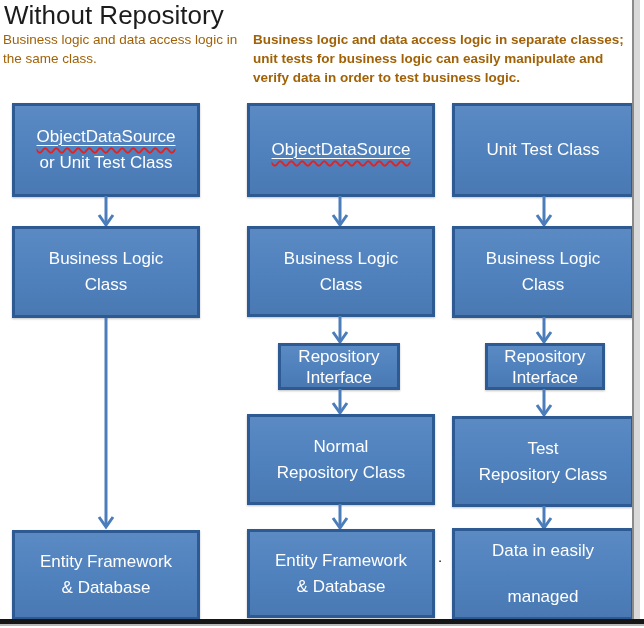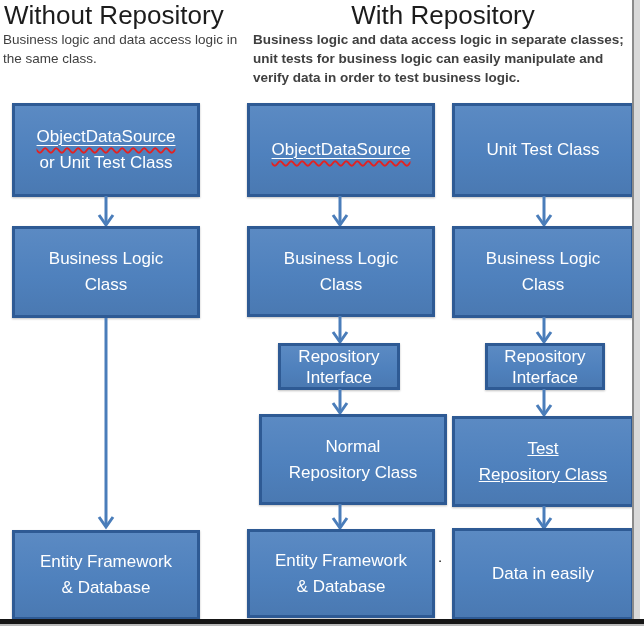--- a/index.html
+++ b/index.html
@@ -6,21 +6,21 @@
   .stage{
     position:relative;width:644px;height:628px;background:#ffffff;
     font-family:"Liberation Sans",sans-serif;overflow:hidden;
     -webkit-font-smoothing:antialiased;
   }
   .section-title{
     position:absolute;top:0;font-size:26px;line-height:30px;color:#1c1c1c;
     white-space:nowrap;
   }
   .desc{
-    position:absolute;top:30px;font-size:13.5px;line-height:19px;color:#404040;
+    position:absolute;top:30px;font-size:13.5px;line-height:19px;color:#a16207;
   }
   .box{
     position:absolute;box-sizing:border-box;
     background:linear-gradient(180deg,#5b8ac3 0%,var(--box-fill,#4f81bd) 55%,#4a79b2 100%);
     border:3px solid var(--box-border,#2e5a94);
     color:#ffffff;display:flex;flex-direction:column;align-items:center;justify-content:center;
     text-align:center;font-size:17px;line-height:26px;
     box-shadow:0 1px 2px rgba(0,0,0,.25);
   }
   .box.small{line-height:21px;text-align:center;}
@@ -45,21 +45,20 @@
   .edge-right-light{position:absolute;left:634px;top:0;width:6px;height:620px;background:#d9d9d9;}
   .edge-bottom-dark{position:absolute;left:0;top:619px;width:644px;height:5px;background:#161616;}
   .edge-bottom-light{position:absolute;left:0;top:624px;width:644px;height:2px;background:#b9b9b9;}
 </style>
 </head>
 <body>
 
 <div class="stage">
 
   <div class="section-title" style="left:4px;">Without Repository</div>
-  <div class="section-title" style="left:253px;width:380px;text-align:center;">With Repository</div>
 
   <div class="desc" style="left:3px;width:243px;">Business logic and data access logic in the same class.</div>
   <div class="desc" style="left:253px;width:382px;font-weight:bold;">Business logic and data access logic in separate classes; unit tests for business logic can easily manipulate and verify data in order to test business logic.</div>
 
   <div class="box" style="left:12px;top:103px;width:188px;height:94px;">
     <span class="spell-outer">
         <span class="spell-inner">ObjectDataSource</span>
       </span>
     <span>or Unit Test Class</span>
   </div>
@@ -98,21 +97,21 @@
       <polyline points="3,16 10,26 17,16"></polyline>
   </svg>
   <div class="box small" style="left:278px;top:343px;width:122px;height:47px;">
     <span>Repository</span>
     <span>Interface</span>
   </div>
   <svg class="arrow" style="left:330px;top:389px;" width="20" height="26">
     <line x1="10" y1="0" x2="10" y2="24"></line>
       <polyline points="3,14 10,24 17,14"></polyline>
   </svg>
-  <div class="box" style="left:247px;top:414px;width:188px;height:91px;margin-left:12px;">
+  <div class="box" style="left:247px;top:414px;width:188px;height:91px;">
     <span>Normal</span>
     <span>Repository Class</span>
   </div>
   <svg class="arrow" style="left:330px;top:504px;" width="20" height="26">
     <line x1="10" y1="0" x2="10" y2="24"></line>
       <polyline points="3,14 10,24 17,14"></polyline>
   </svg>
   <div class="box" style="left:247px;top:529px;width:188px;height:89px;">
     <span>Entity Framework</span>
     <span>&amp; Database</span>
@@ -134,30 +133,31 @@
       <polyline points="3,15 10,25 17,15"></polyline>
   </svg>
   <div class="box small" style="left:485px;top:343px;width:120px;height:47px;">
     <span>Repository</span>
     <span>Interface</span>
   </div>
   <svg class="arrow" style="left:534px;top:389px;" width="20" height="28">
     <line x1="10" y1="0" x2="10" y2="26"></line>
       <polyline points="3,16 10,26 17,16"></polyline>
   </svg>
-  <div class="box" style="left:452px;top:416px;width:182px;height:91px;text-decoration:underline;">
+  <div class="box" style="left:452px;top:416px;width:182px;height:91px;">
     <span>Test</span>
     <span>Repository Class</span>
   </div>
   <svg class="arrow" style="left:534px;top:506px;" width="20" height="24">
     <line x1="10" y1="0" x2="10" y2="22"></line>
       <polyline points="3,12 10,22 17,12"></polyline>
   </svg>
   <div class="box" style="left:452px;top:528px;width:182px;height:92px;gap:20px;">
     <span>Data in easily</span>
+    <span>managed</span>
   </div>
 
   <span class="stray-dot">.</span>
 
   <div class="edge-right-dark"></div>
   <div class="edge-right-light"></div>
   <div class="edge-bottom-dark"></div>
   <div class="edge-bottom-light"></div>
 </div>
 

